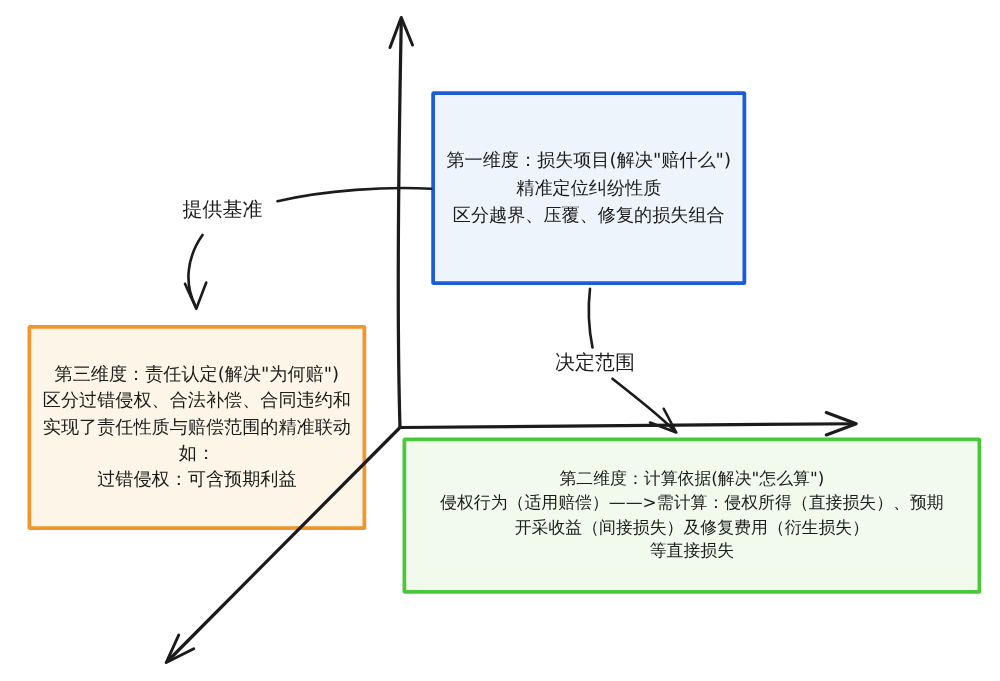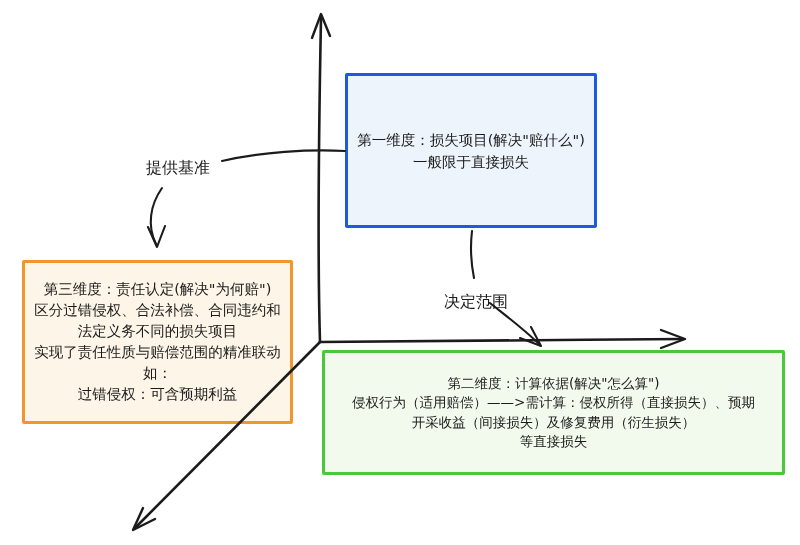--- a/index.html
+++ b/index.html
@@ -46,21 +46,21 @@
     font-size: 13.5px; line-height: 19.5px;
   }
   .float-label {
     position: absolute;
     font-size: 16px;
     white-space: nowrap;
     z-index: 3;
     color: var(--ink, #1b1b1b);
   }
   #label-benchmark { left: 146px; top: 158px; text-align: center; }
-  #label-scope { left: 444px; top: 280px; margin-top: 12px; }
+  #label-scope { left: 444px; top: 280px; }
   #axes-layer {
     position: absolute;
     left: 0; top: 0;
     width: 800px; height: 545px;
     z-index: 2;
     pointer-events: none;
   }
   #axes-layer path {
     fill: none;
     stroke: var(--ink, #1b1b1b);
@@ -71,27 +71,27 @@
   .arrowhead { stroke-width: 2.4px; }
   .annot { stroke-width: 2.1px; }
 </style>
 </head>
 <body>
 
 <div id="canvas">
 
   <div class="box" id="dim1-box">
     <div class="line">第一维度：损失项目(解决"赔什么")</div>
-    <div class="line">一般限于直接损失</div>
+    <div class="line">精准定位纠纷性质</div>
+    <div class="line">区分越界、压覆、修复的损失组合</div>
   </div>
 
   <div class="box" id="dim3-box">
     <div class="line">第三维度：责任认定(解决"为何赔")</div>
     <div class="line">区分过错侵权、合法补偿、合同违约和</div>
-    <div class="line">法定义务不同的损失项目</div>
     <div class="line">实现了责任性质与赔偿范围的精准联动</div>
     <div class="line">如：</div>
     <div class="line">过错侵权：可含预期利益</div>
   </div>
 
   <div class="box" id="dim2-box">
     <div class="line">第二维度：计算依据(解决"怎么算")</div>
     <div class="line">侵权行为（适用赔偿）——&gt;需计算：侵权所得（直接损失）、预期</div>
     <div class="line">开采收益（间接损失）及修复费用（衍生损失）</div>
     <div class="line">等直接损失</div>

